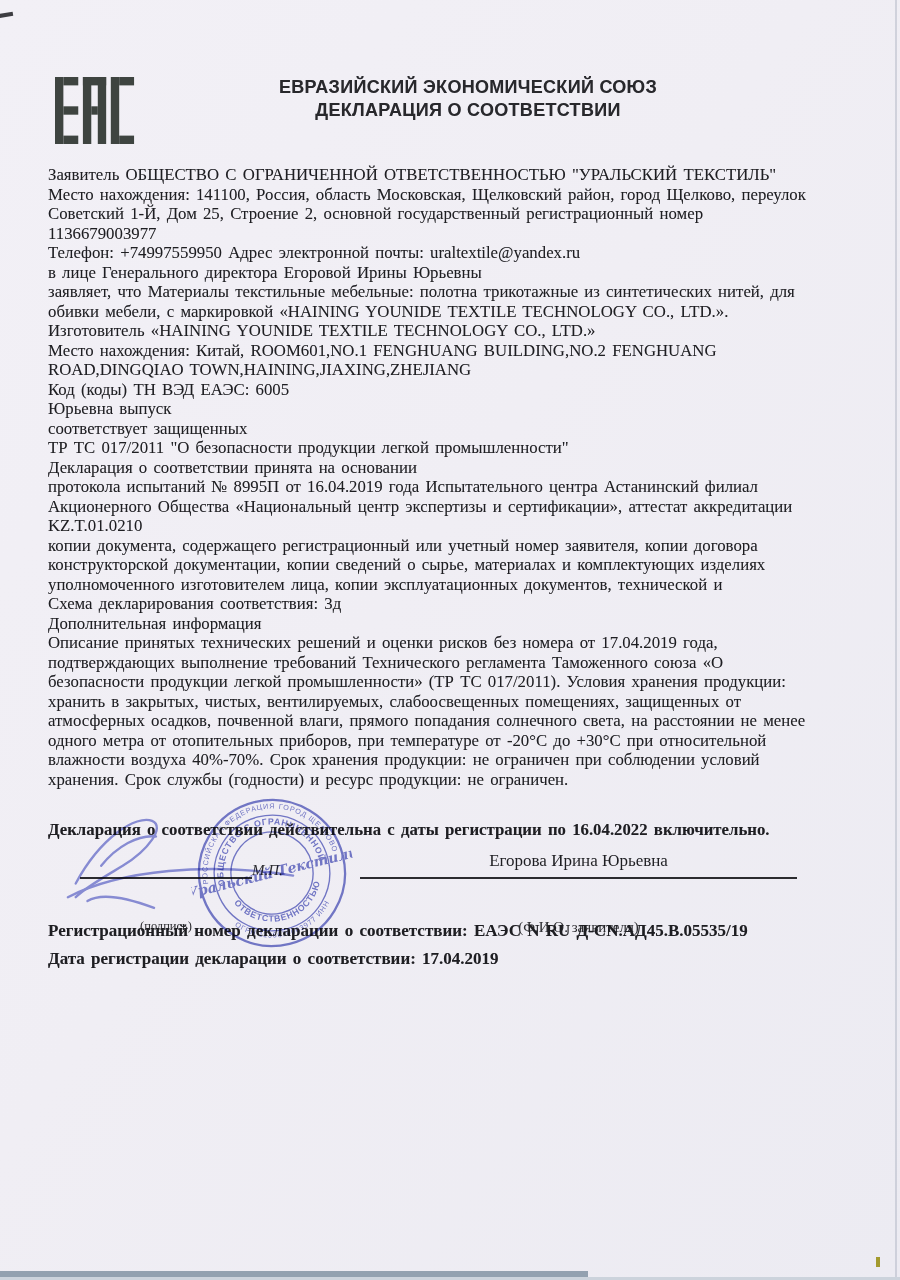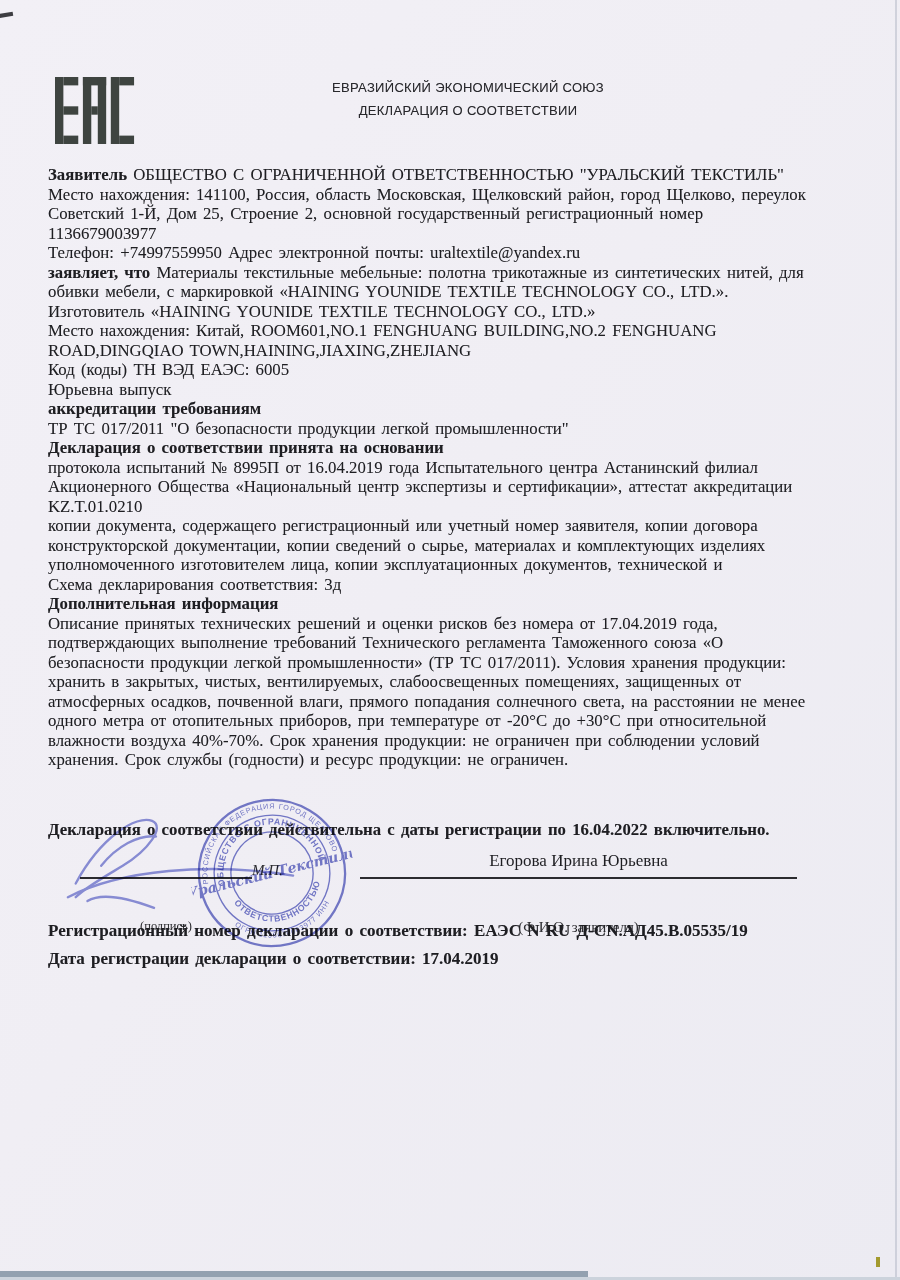--- a/index.html
+++ b/index.html
@@ -12,33 +12,33 @@
   }
   .page * { box-sizing:border-box; }
 
   
   .logo { position:absolute; left:55px; top:74px; width:80px; height:73px; }
   .logo svg { width:100%; height:100%; display:block; }
 
   
   .header {
     position:absolute; top:76px; left:38px; width:860px; text-align:center;
-    font-family:"Liberation Sans", sans-serif; font-weight:normal;
-    font-size:13px; line-height:23px; color:#28282c; letter-spacing:.3px;
+    font-family:"Liberation Sans", sans-serif; font-weight:bold;
+    font-size:18px; line-height:23px; color:#28282c; letter-spacing:.3px;
     text-shadow:0 0 .6px rgba(40,40,45,.3);
   }
 
   
   .body-text {
     position:absolute; top:165px; left:48px; width:816px;
     font-size:16.8px; line-height:19.5px; word-spacing:2px;
     text-shadow:0 0 .6px rgba(30,30,35,.25);
   }
   .doc-line { white-space:nowrap; }
-  .doc-line .lead { font-weight:bold; }
+  .doc-line .lead { font-weight:normal; }
 
   .validity {
     position:absolute; left:48px; top:820px; width:816px;
     font-weight:bold; font-size:16.8px; word-spacing:2px;
     text-shadow:0 0 .6px rgba(30,30,35,.3);
   }
 
   
   .rule { position:absolute; border-top:2px solid #2b2b2f; height:0; }
   .rule-left  { left:80px;  top:877px; width:172px; }
@@ -107,28 +107,29 @@
     <div>ЕВРАЗИЙСКИЙ ЭКОНОМИЧЕСКИЙ СОЮЗ</div>
     <div>ДЕКЛАРАЦИЯ О СООТВЕТСТВИИ</div>
   </div>
 
   <div class="body-text">
       <div class="doc-line"><span class="lead">Заявитель </span><span>ОБЩЕСТВО С ОГРАНИЧЕННОЙ ОТВЕТСТВЕННОСТЬЮ "УРАЛЬСКИЙ ТЕКСТИЛЬ"</span></div>
       <div class="doc-line"><span class="lead"></span><span>Место нахождения: 141100, Россия, область Московская, Щелковский район, город Щелково, переулок</span></div>
       <div class="doc-line"><span class="lead"></span><span>Советский 1-Й, Дом 25, Строение 2, основной государственный регистрационный номер</span></div>
       <div class="doc-line"><span class="lead"></span><span>1136679003977</span></div>
       <div class="doc-line"><span class="lead"></span><span>Телефон: +74997559950 Адрес электронной почты: uraltextile@yandex.ru</span></div>
+      <div class="doc-line"><span class="lead">в лице </span><span>Генерального директора Егоровой Ирины Юрьевны</span></div>
       <div class="doc-line"><span class="lead">заявляет, что </span><span>Материалы текстильные мебельные: полотна трикотажные из синтетических нитей, для</span></div>
       <div class="doc-line"><span class="lead"></span><span>обивки мебели, с маркировкой «HAINING YOUNIDE TEXTILE TECHNOLOGY CO., LTD.».</span></div>
       <div class="doc-line"><span class="lead"></span><span>Изготовитель «HAINING YOUNIDE TEXTILE TECHNOLOGY CO., LTD.»</span></div>
       <div class="doc-line"><span class="lead"></span><span>Место нахождения: Китай, ROOM601,NO.1 FENGHUANG BUILDING,NO.2 FENGHUANG</span></div>
       <div class="doc-line"><span class="lead"></span><span>ROAD,DINGQIAO TOWN,HAINING,JIAXING,ZHEJIANG</span></div>
       <div class="doc-line"><span class="lead"></span><span>Код (коды) ТН ВЭД ЕАЭС: 6005</span></div>
       <div class="doc-line"><span class="lead"></span><span>Юрьевна выпуск</span></div>
-      <div class="doc-line"><span class="lead">аккредитации требованиям</span><span></span></div>
+      <div class="doc-line"><span class="lead">соответствует защищенных</span><span></span></div>
       <div class="doc-line"><span class="lead"></span><span>ТР ТС 017/2011 "О безопасности продукции легкой промышленности"</span></div>
       <div class="doc-line"><span class="lead">Декларация о соответствии принята на основании</span><span></span></div>
       <div class="doc-line"><span class="lead"></span><span>протокола испытаний № 8995П от 16.04.2019 года Испытательного центра Астанинский филиал</span></div>
       <div class="doc-line"><span class="lead"></span><span>Акционерного Общества «Национальный центр экспертизы и сертификации», аттестат аккредитации</span></div>
       <div class="doc-line"><span class="lead"></span><span>KZ.T.01.0210</span></div>
       <div class="doc-line"><span class="lead"></span><span>копии документа, содержащего регистрационный или учетный номер заявителя, копии договора</span></div>
       <div class="doc-line"><span class="lead"></span><span>конструкторской документации, копии сведений о сырье, материалах и комплектующих изделиях</span></div>
       <div class="doc-line"><span class="lead"></span><span>уполномоченного изготовителем лица, копии эксплуатационных документов, технической и</span></div>
       <div class="doc-line"><span class="lead"></span><span>Схема декларирования соответствия: 3д</span></div>
       <div class="doc-line"><span class="lead">Дополнительная информация</span><span></span></div>

